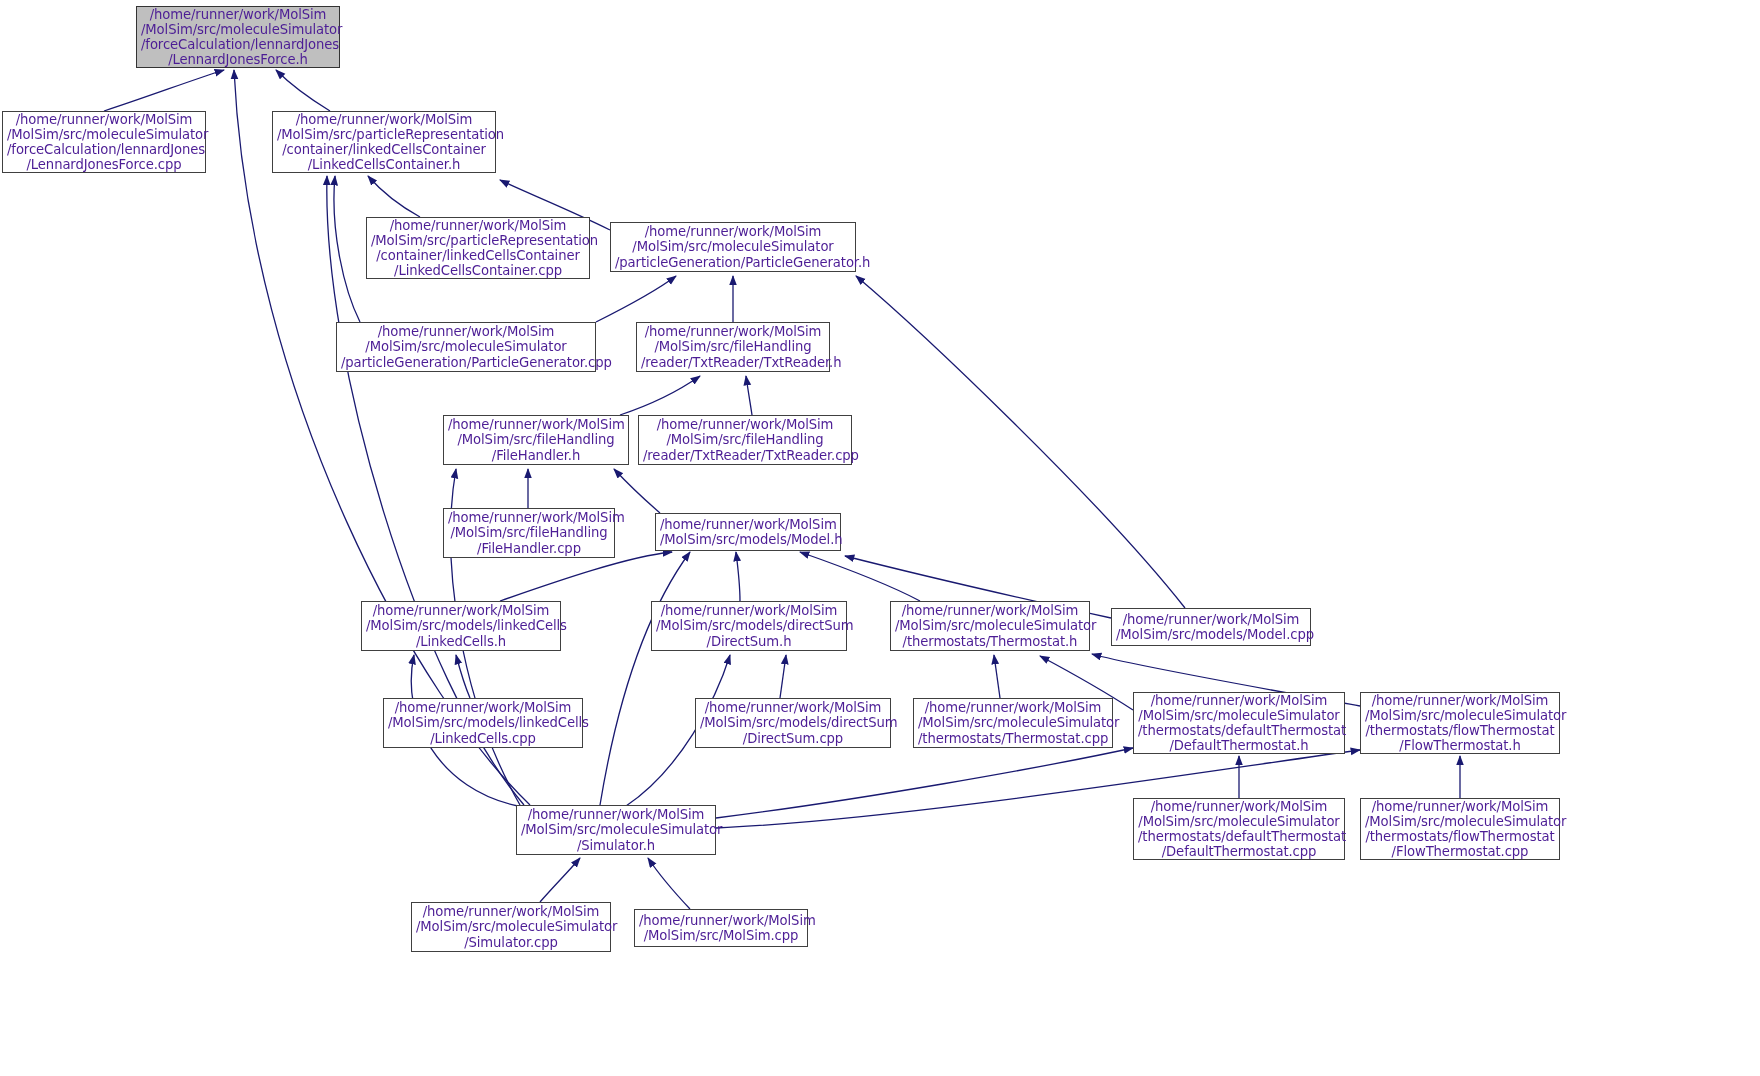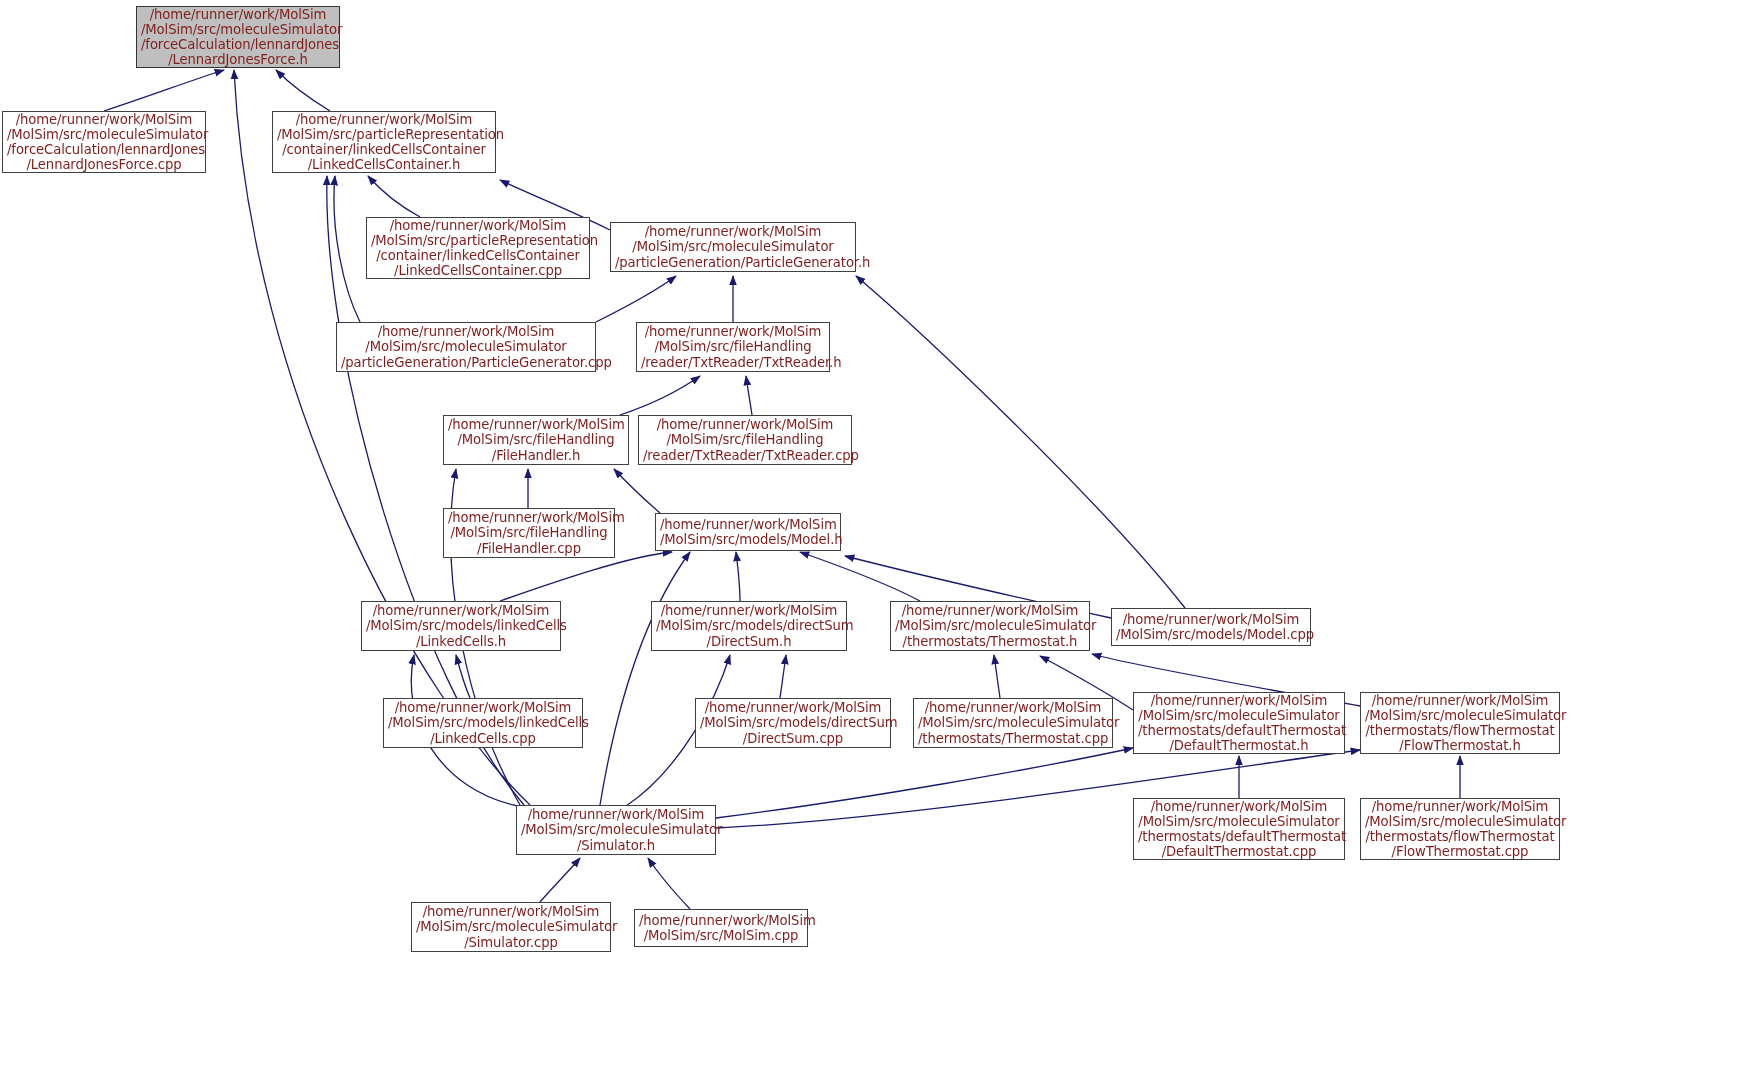--- a/index.html
+++ b/index.html
@@ -10,21 +10,21 @@
     background:#ffffff;
     font-family:"DejaVu Sans","Liberation Sans",sans-serif;
     overflow:hidden;
   }
   #edges{position:absolute;left:0;top:0;width:1760px;height:1076px;pointer-events:none;}
   .node{
     position:absolute;
     box-sizing:border-box;
     border:1px solid #404040;
     background:#ffffff;
-    color:#7f1d1d;
+    color:#4c1d95;
     font-size:13.2px;
     line-height:15.1px;
     text-align:center;
     white-space:pre;
     display:flex;
     align-items:center;
     justify-content:center;
     padding:2px 4px;
     letter-spacing:-0.1px;
   }

